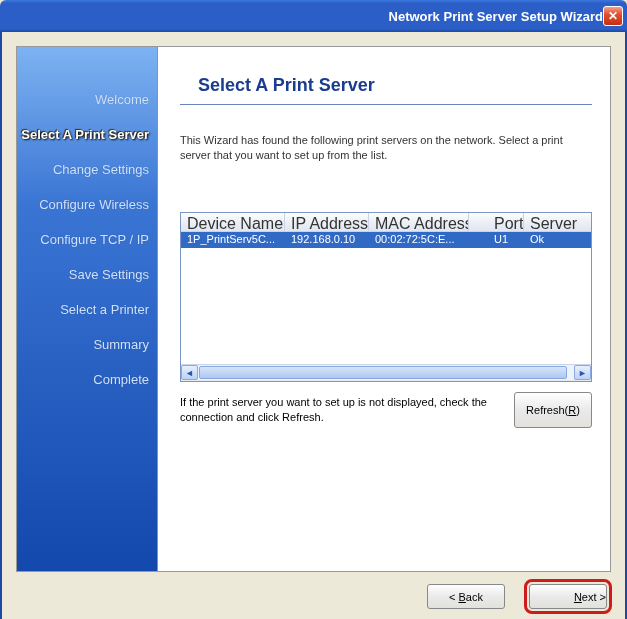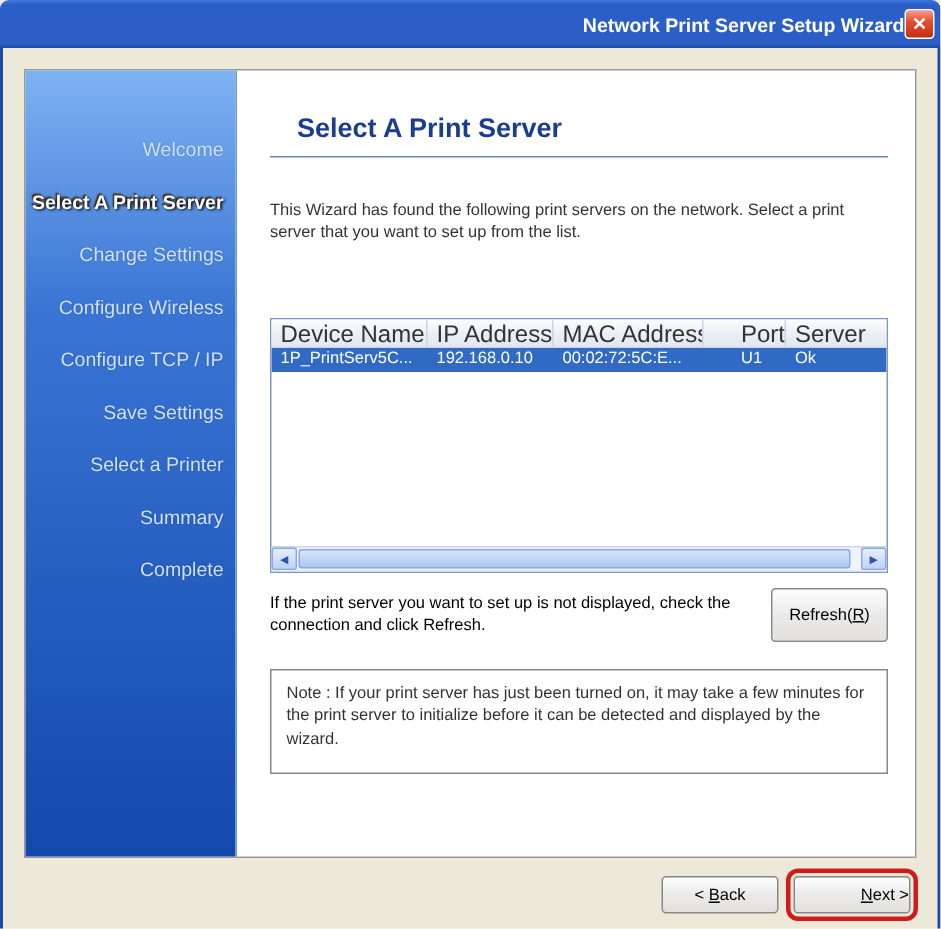--- a/index.html
+++ b/index.html
@@ -208,21 +208,21 @@
     font-size: 11px;
     line-height: 1.4;
     color: #333;
     height: 70px;
   }
   .button-row {
     position: absolute;
     bottom: 12px;
     right: 18px;
     display: flex;
-    gap: 10px;
+    gap: 24px;
     align-items: center;
   }
   .nav-btn {
     width: 78px;
     height: 25px;
     background: linear-gradient(to bottom, #fefefe, #eaeaea 50%, #e2e1dc);
     border: 1px solid #888;
     border-radius: 3px;
     font-size: 11px;
     font-family: Tahoma, sans-serif;
@@ -294,21 +294,20 @@
         </div>
       </div>
 
       <div class="below-row">
         <div class="helper-text">If the print server you want to set up is not displayed, check the connection and click Refresh.</div>
         <button class="refresh-btn">
           <span>Refresh(</span><u>R</u><span>)</span>
         </button>
       </div>
 
-      <div class="note-box">Note : If your print server has just been turned on, it may take a few minutes for the print server to initialize before it can be detected and displayed by the wizard.</div>
     </div>
   </div>
 
   <div class="button-row">
     <button class="nav-btn">
       <span>&lt; </span><u>B</u><span>ack</span>
     </button>
     <button class="nav-btn next">
       <u>N</u><span>ext &gt;</span>
     </button>

